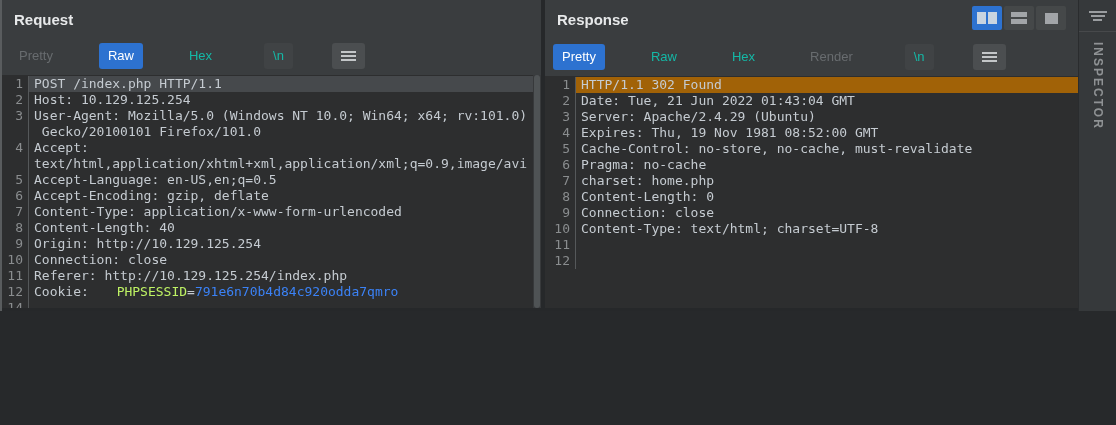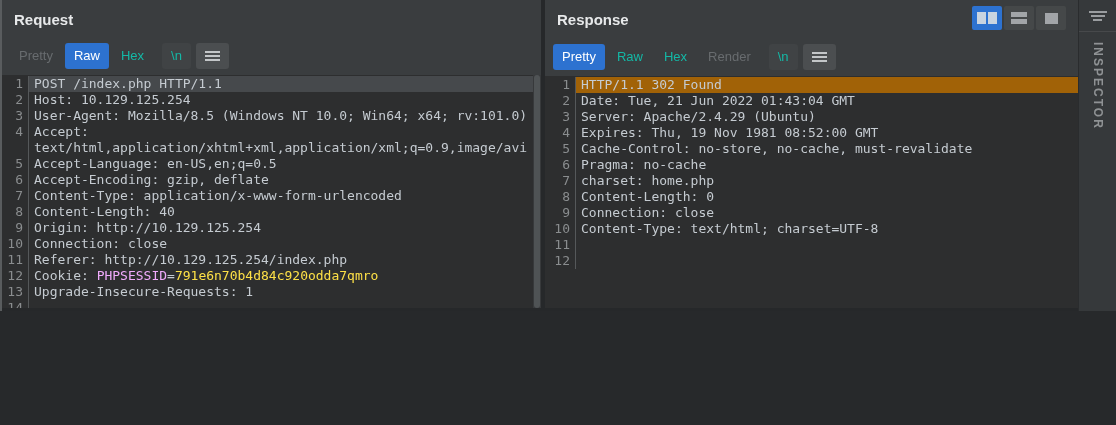--- a/index.html
+++ b/index.html
@@ -12,38 +12,38 @@
   .gap { flex:0 0 4px; background:#26282a; }
   .panel-header { height:40px; padding:10px 12px 0 12px; display:flex; align-items:flex-start; }
   .panel-title { font-size:15px; font-weight:bold; color:#e7e9ea; line-height:20px; }
   .header-spacer { margin-left:auto; }
   .layout-btns { display:flex; gap:2px; margin-top:-4px; }
   .layout-btn { width:30px; height:24px; background:#454849; border-radius:2px; display:flex; align-items:center; justify-content:center; cursor:pointer; }
   .layout-btn.selected { background:#2d72d0; }
   .glyph-columns { width:20px; height:12px; background:repeating-linear-gradient(to right,#c9d4e0 0 9px,rgba(0,0,0,0) 9px 11px); }
   .glyph-rows { width:16px; height:12px; background:repeating-linear-gradient(#a2a5a8 0 5px,rgba(0,0,0,0) 5px 7px); }
   .glyph-single { width:13px; height:11px; background:#a2a5a8; }
-  .tabbar { height:26px; margin:4px 0 6px 8px; display:flex; align-items:center; }
+  .tabbar { height:26px; margin:4px 0 6px 8px; display:flex; align-items:center;gap:34px; }
   .tab { font-size:13px; line-height:1; color:#14b8a6; padding:6px 9px 7px 9px; border-radius:3px; margin-right:3px; cursor:pointer; white-space:pre; }
   .tab.disabled { color:#686c6f; }
   .tab.selected { background:#2d72d0; color:#ffffff; }
   .tab.btn { background:#404345; margin-left:6px; }
   .tab.icon-btn { background:#4b4e50; padding:8px 9px; margin-left:2px; }
   .hamburger { display:block; width:15px; height:10px; background:repeating-linear-gradient(#c3c6c8 0 2px,rgba(0,0,0,0) 2px 4px); }
   .editor { position:relative; flex:1 1 auto; background:#2d2e2f; overflow:hidden; padding-top:1px; }
   .row { display:flex; height:16px; font-family:"DejaVu Sans Mono","Liberation Mono",monospace; font-size:13px; line-height:16px; white-space:pre; }
   .ln { flex:0 0 auto; text-align:right; color:#8a8d8f; padding-right:5px; border-right:1px solid #55585a; }
   .request .ln { width:27px; }
   .response .ln { width:31px; }
   .code { flex:1 1 auto; padding-left:5px; color:#c5cbd1; overflow:hidden; }
   .request .code.hl { background:#46494c; }
   .response .code.hl { background:#a16207; }
   .seg-d { color:#c5cbd1; }
-  .seg-g { color:#fde047;text-align:right; }
-  .seg-b { color:#f0abfc; }
+  .seg-g { color:#3b82f6;text-align:right; }
+  .seg-b { color:#bef264;margin-left:20px; }
   .scrollbar { position:absolute; top:0; right:0; width:8px; height:100%; background:#37393b; }
   .scrollbar .thumb { position:absolute; top:0; left:1px; width:6px; height:100%; background:#4f5355; border-radius:3px; }
   .inspector { flex:0 0 38px; width:38px; background:#36393b; border-left:1px solid #2a2c2e; display:flex; flex-direction:column; align-items:center; }
   .inspector-icon { margin-top:9px; width:20px; cursor:pointer; }
   .inspector-icon i { display:block; height:2px; margin:2px auto; background:#9a9da0; }
   .inspector-icon i:nth-child(1){ width:18px; }
   .inspector-icon i:nth-child(2){ width:14px; }
   .inspector-icon i:nth-child(3){ width:9px; }
   .inspector-divider { width:38px; height:1px; background:#47494b; margin-top:8px; }
   .inspector-label { margin-top:10px; writing-mode:vertical-rl; font-size:12px; font-weight:bold; letter-spacing:2px; color:#8f9294; cursor:pointer; }
@@ -62,32 +62,32 @@
         <div class="tab disabled">Pretty</div>
         <div class="tab selected">Raw</div>
         <div class="tab">Hex</div>
         <div class="tab btn">\n</div>
         <div class="tab icon-btn"><span class="hamburger"></span></div>
       </div>
     <div class="editor" id="req-editor">
       <div id="req-rows">
           <div class="row"><span class="ln">1</span><span class="code hl"><span class="seg-d">POST /index.php HTTP/1.1</span></span></div>
           <div class="row"><span class="ln">2</span><span class="code"><span class="seg-d">Host: 10.129.125.254</span></span></div>
-          <div class="row"><span class="ln">3</span><span class="code"><span class="seg-d">User-Agent: Mozilla/8.5 (Windows NT 10.0; Win64; x64; rv:101.0)</span></span></div>
+          <div class="row"><span class="ln">3</span><span class="code"><span class="seg-d">User-Agent: Mozilla/5.0 (Windows NT 10.0; Win64; x64; rv:101.0)</span></span></div>
+          <div class="row"><span class="ln"></span><span class="code"><span class="seg-d"> Gecko/20100101 Firefox/101.0</span></span></div>
           <div class="row"><span class="ln">4</span><span class="code"><span class="seg-d">Accept:</span></span></div>
           <div class="row"><span class="ln"></span><span class="code"><span class="seg-d">text/html,application/xhtml+xml,application/xml;q=0.9,image/avi</span></span></div>
           <div class="row"><span class="ln">5</span><span class="code"><span class="seg-d">Accept-Language: en-US,en;q=0.5</span></span></div>
           <div class="row"><span class="ln">6</span><span class="code"><span class="seg-d">Accept-Encoding: gzip, deflate</span></span></div>
           <div class="row"><span class="ln">7</span><span class="code"><span class="seg-d">Content-Type: application/x-www-form-urlencoded</span></span></div>
           <div class="row"><span class="ln">8</span><span class="code"><span class="seg-d">Content-Length: 40</span></span></div>
           <div class="row"><span class="ln">9</span><span class="code"><span class="seg-d">Origin: http://10.129.125.254</span></span></div>
           <div class="row"><span class="ln">10</span><span class="code"><span class="seg-d">Connection: close</span></span></div>
           <div class="row"><span class="ln">11</span><span class="code"><span class="seg-d">Referer: http://10.129.125.254/index.php</span></span></div>
           <div class="row"><span class="ln">12</span><span class="code"><span class="seg-d">Cookie: </span><span class="seg-b">PHPSESSID</span><span class="seg-d">=</span><span class="seg-g">791e6n70b4d84c920odda7qmro</span></span></div>
-          <div class="row"><span class="ln">13</span><span class="code"><span class="seg-d">Upgrade-Insecure-Requests: 1</span></span></div>
           <div class="row"><span class="ln">14</span><span class="code"></span></div>
         </div>
       <div class="scrollbar">
           <div class="thumb"></div>
         </div>
     </div>
   </div>
 
   <div class="gap"></div>
 

